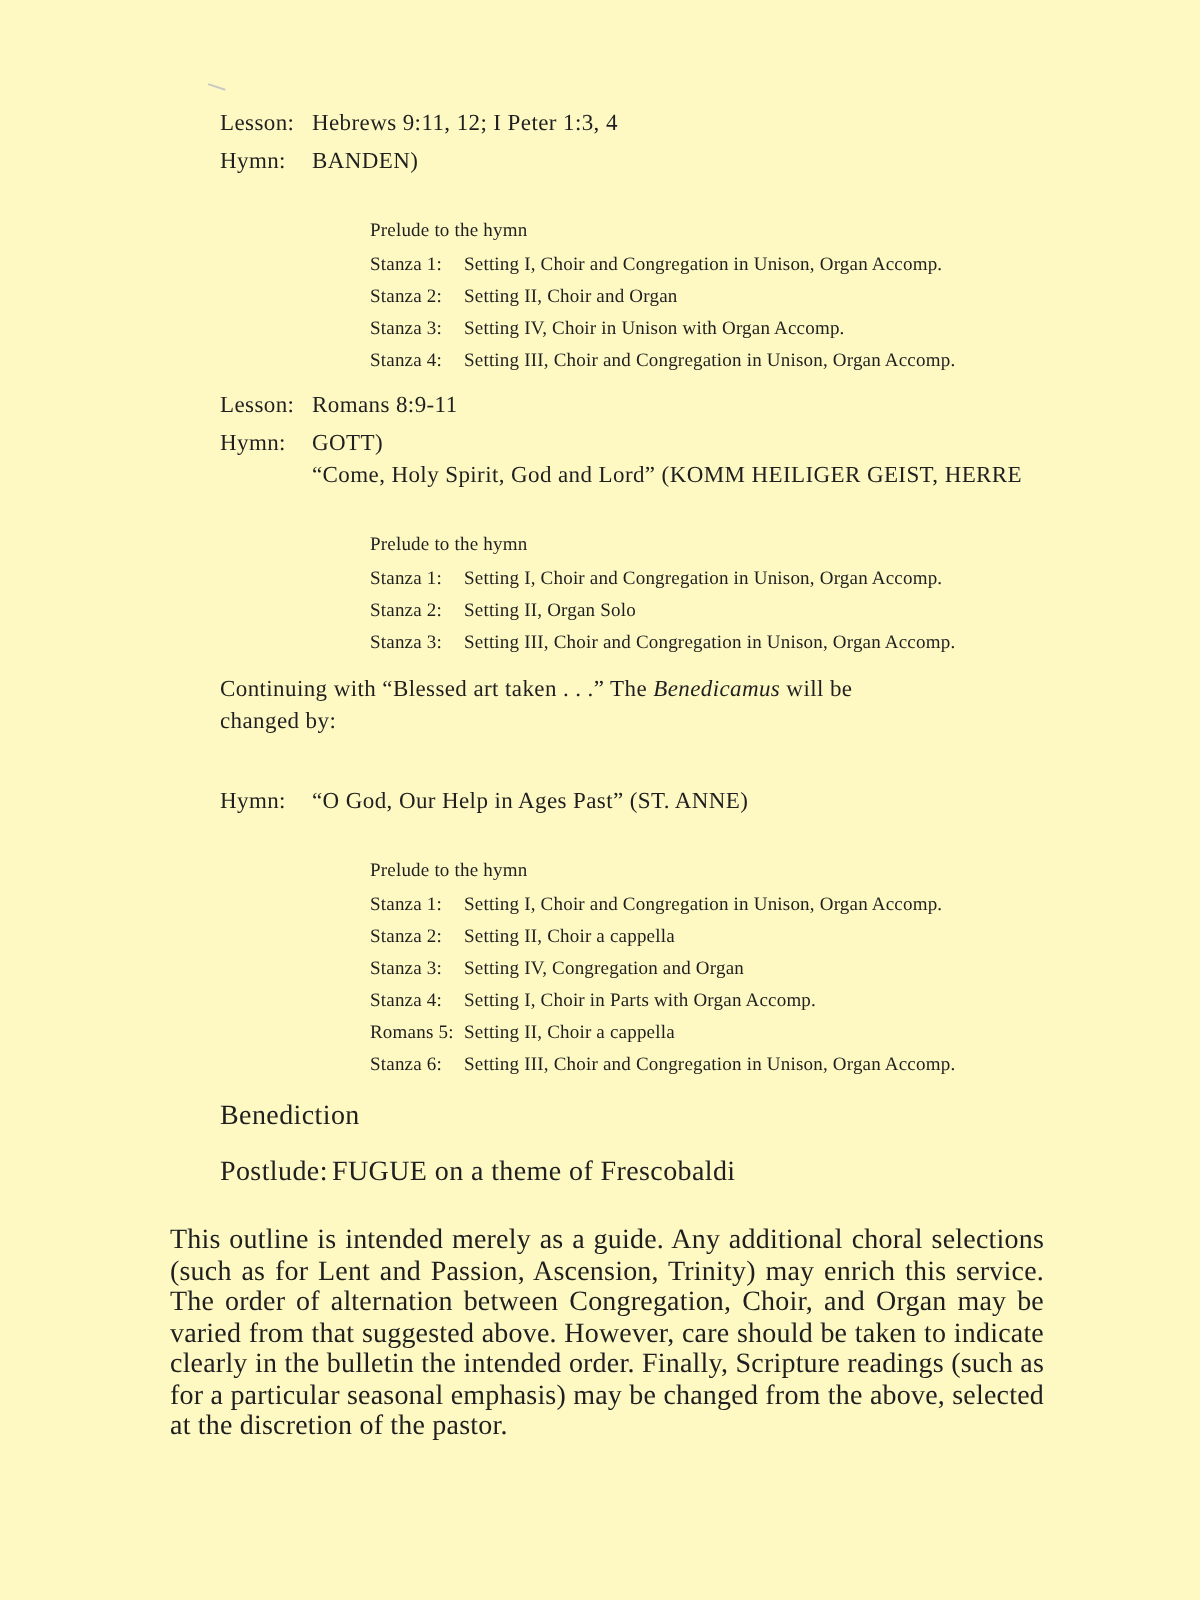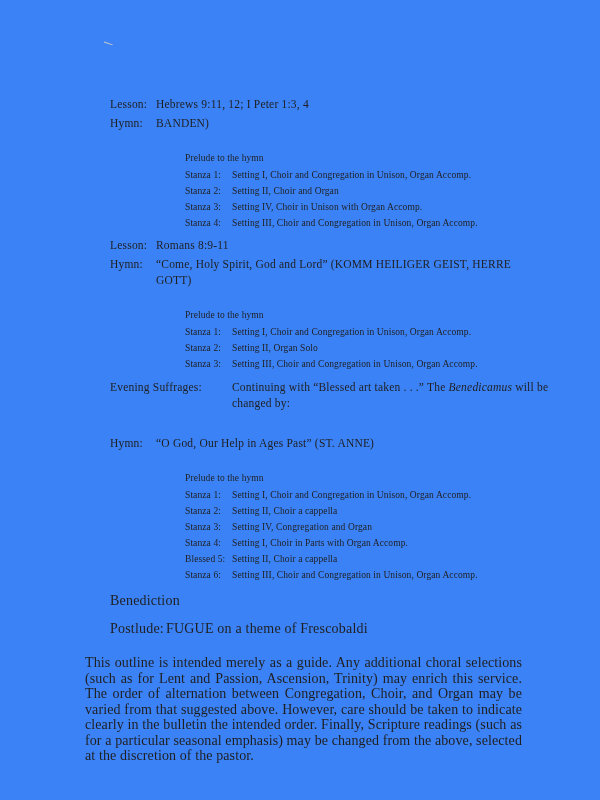--- a/index.html
+++ b/index.html
@@ -5,22 +5,22 @@
   * { margin:0; padding:0; box-sizing:border-box; }
   html,body { width:600px; height:800px; }
   body {
     background:#ffffff;
     font-family:"Liberation Serif", serif;
     color:#1f1f1f;
   }
   .page {
     position:relative;
     width:600px; height:800px;
-    background:#3b82f6;
-    padding:96px 58px 0 110px;
+    background:#fef9c3;
+    padding:54px 58px 0 110px;
     overflow:hidden;
   }
   .artifact {
     position:absolute; left:104px; top:42px;
     width:9px; height:2px;
     border-bottom:1px solid #c9c9c4;
     transform:rotate(18deg);
   }
   .entry {
     display:flex;
@@ -97,43 +97,42 @@
   </div>
 
   <div class="entry">
     <span class="lbl">Lesson:</span>
     <div class="val">Romans 8:9-11</div>
   </div>
 
   <div class="entry mt3">
     <span class="lbl">Hymn:</span>
     <div class="val">
+      <div>GOTT)</div>
       <div>“Come, Holy Spirit, God and Lord” (KOMM HEILIGER GEIST, HERRE</div>
-      <div>GOTT)</div>
     </div>
   </div>
 
   <div class="stanza-block">
     <div class="prelude">Prelude to the hymn</div>
     <div class="stanza-row">
       <span class="slbl">Stanza 1:</span>
       <span>Setting I, Choir and Congregation in Unison, Organ Accomp.</span>
     </div>
     <div class="stanza-row">
       <span class="slbl">Stanza 2:</span>
       <span>Setting II, Organ Solo</span>
     </div>
     <div class="stanza-row">
       <span class="slbl">Stanza 3:</span>
       <span>Setting III, Choir and Congregation in Unison, Organ Accomp.</span>
     </div>
   </div>
 
   <div class="entry suffrages">
-    <span class="lbl">Evening Suffrages:</span>
     <div class="val">
       <div><span>Continuing with “Blessed art taken . . .” The </span><span class="it">Benedicamus</span><span> will be</span></div>
       <div>changed by:</div>
     </div>
   </div>
 
   <div class="entry hymn3">
     <span class="lbl">Hymn:</span>
     <div class="val">
       <div>“O God, Our Help in Ages Past” (ST. ANNE)</div>
@@ -152,21 +151,21 @@
     </div>
     <div class="stanza-row">
       <span class="slbl">Stanza 3:</span>
       <span>Setting IV, Congregation and Organ</span>
     </div>
     <div class="stanza-row">
       <span class="slbl">Stanza 4:</span>
       <span>Setting I, Choir in Parts with Organ Accomp.</span>
     </div>
     <div class="stanza-row">
-      <span class="slbl">Blessed 5:</span>
+      <span class="slbl">Romans 5:</span>
       <span>Setting II, Choir a cappella</span>
     </div>
     <div class="stanza-row">
       <span class="slbl">Stanza 6:</span>
       <span>Setting III, Choir and Congregation in Unison, Organ Accomp.</span>
     </div>
   </div>
 
   <div class="single benediction">Benediction</div>
 

